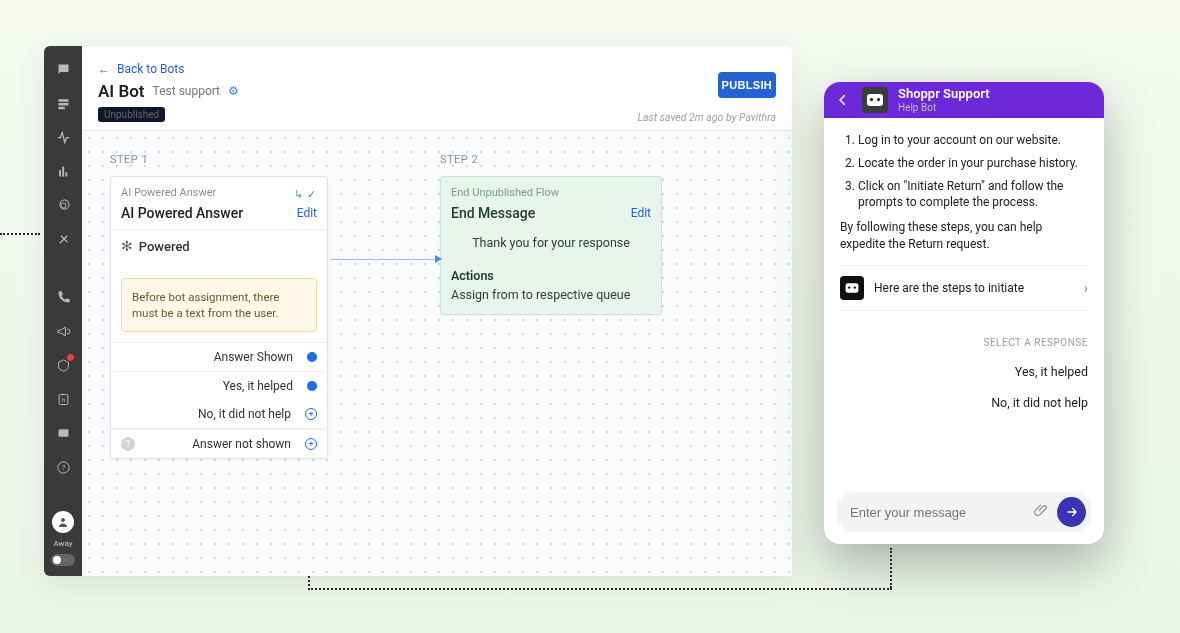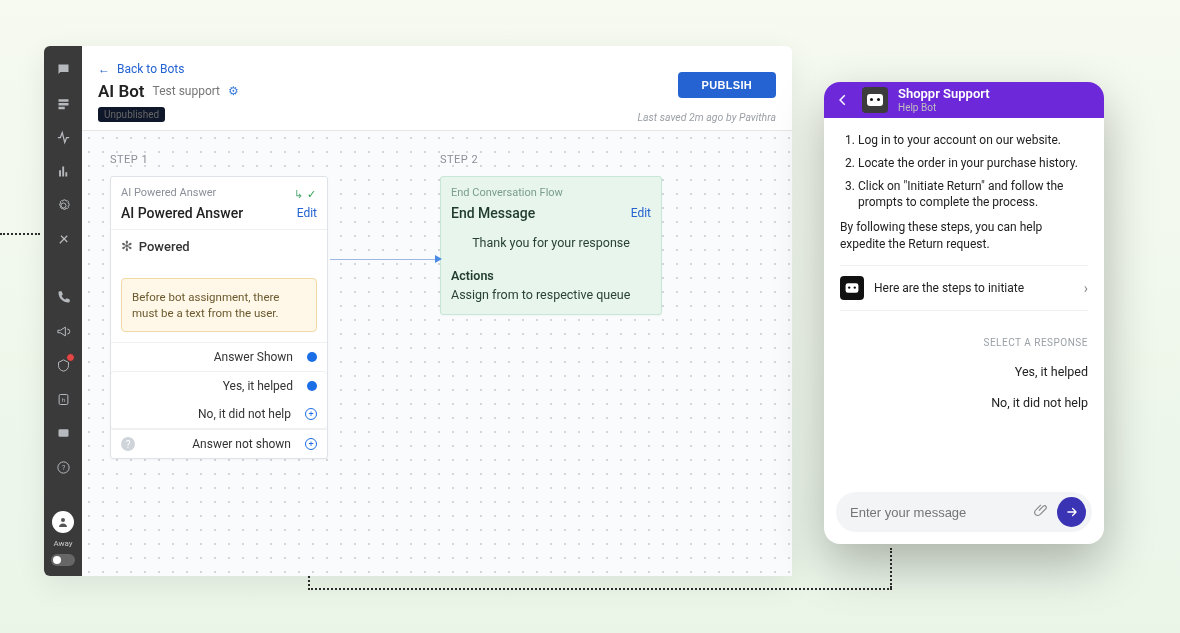--- a/index.html
+++ b/index.html
@@ -49,21 +49,21 @@
     padding: 12px 16px 8px 16px;
     border-bottom: 1px solid #e6e6e6;
     position: relative;
   }
   .back-link { color:#2463d1; font-size:12px; text-decoration:none; display:inline-flex; align-items:center; gap:4px; }
   .title-row { display:flex; align-items:center; gap:8px; margin-top:4px; }
   .page-title { font-size:17px; font-weight:600; color:#222; }
   .subtitle { font-size:12px; color:#777; }
   .gear { color:#3c7dd9; font-size:12px; }
   .status-pill { display:inline-block; margin-top:6px; font-size:10px; color:#666; background:#0f172a; border-radius:3px; padding:2px 6px; }
-  .publish-btn { position:absolute; top:26px; right:16px; background:#2463d1; color:#fff; font-size:11px; font-weight:600; padding:7px 24px; border-radius:4px; border:none; cursor:pointer; letter-spacing:.3px; }
+  .publish-btn { position:absolute; top:26px; right:16px; background:#2463d1; color:#fff; font-size:11px; font-weight:600; padding:7px 4px; border-radius:4px; border:none; cursor:pointer; letter-spacing:.3px; }
   .last-saved { position:absolute; bottom:6px; right:16px; font-size:10.5px; color:#9aa0a6; font-style:italic; }
 
   .canvas {
     flex:1;
     background: #fafbfc;
     background-image: radial-gradient(#d3d6da 1px, transparent 1px);
     background-size: 14px 14px;
     padding: 20px 28px;
     position: relative;
     overflow: hidden;
@@ -299,21 +299,21 @@
             <span>Answer not shown</span>
             <span class="plus">+</span>
           </div>
         </div>
       </div>
 
       <div class="step-col col2">
         <div class="step-label">STEP 2</div>
         <div class="card card2">
           <div class="card-h1">
-            <span>End Conversation Flow</span>
+            <span>End Unpublished Flow</span>
           </div>
           <div class="card-title-row">
             <span class="card-title">End Message</span>
             <span class="edit-link">Edit</span>
           </div>
           <div class="body-txt">Thank you for your response</div>
           <div class="actions-h">Actions</div>
           <div class="actions-d">Assign from to respective queue</div>
         </div>
       </div>

